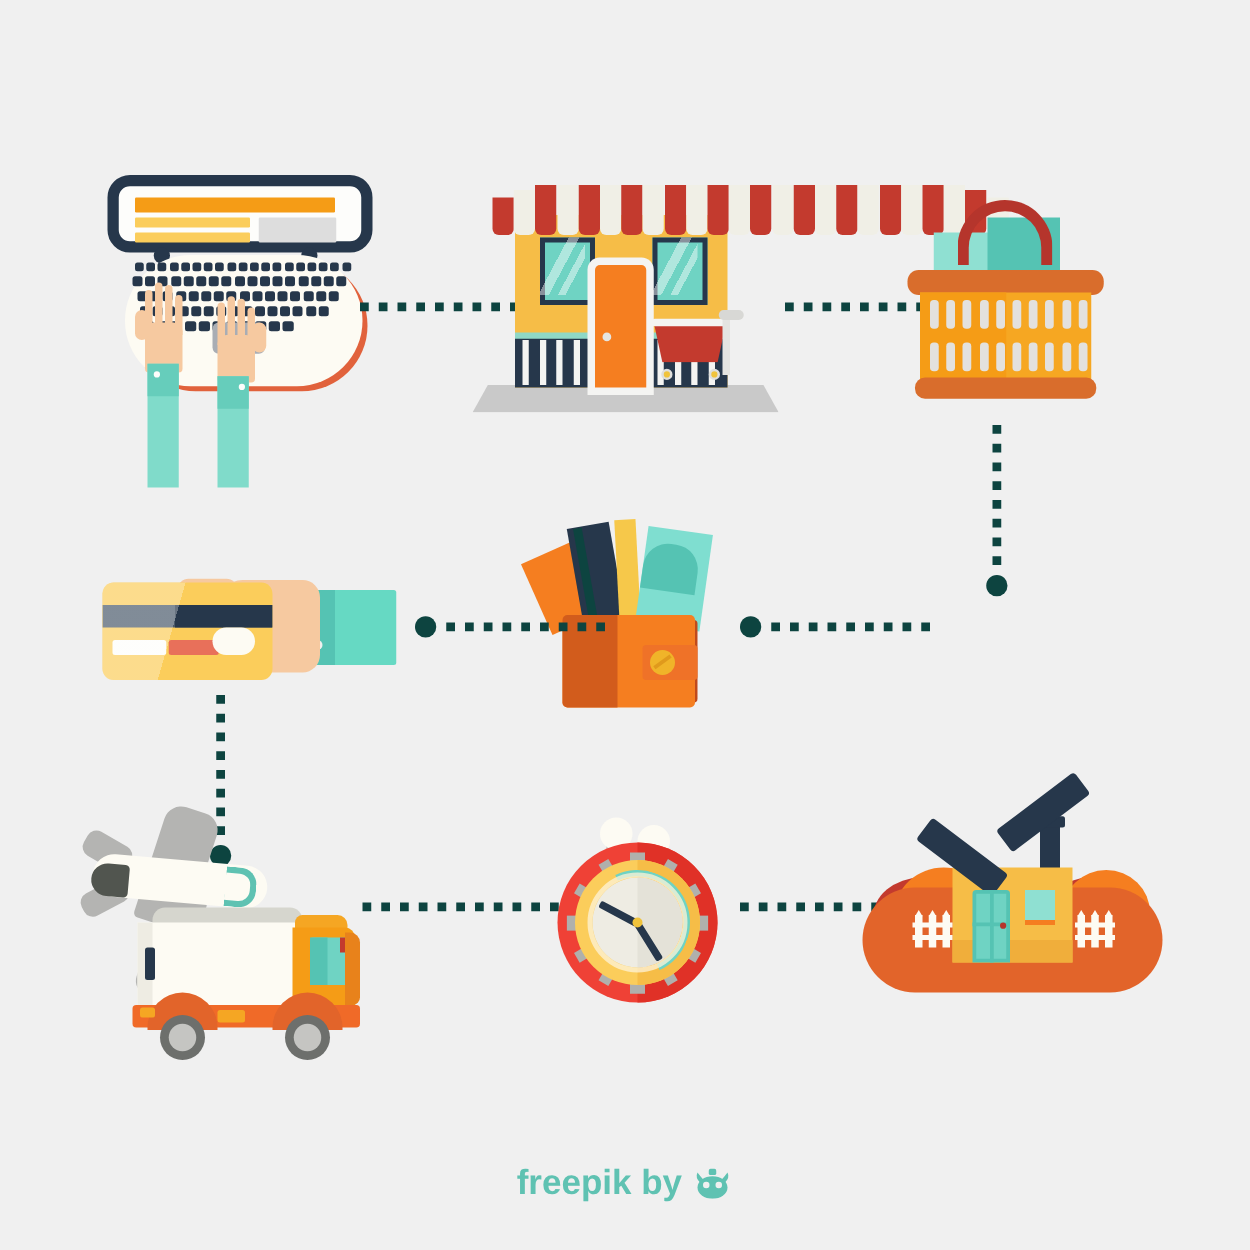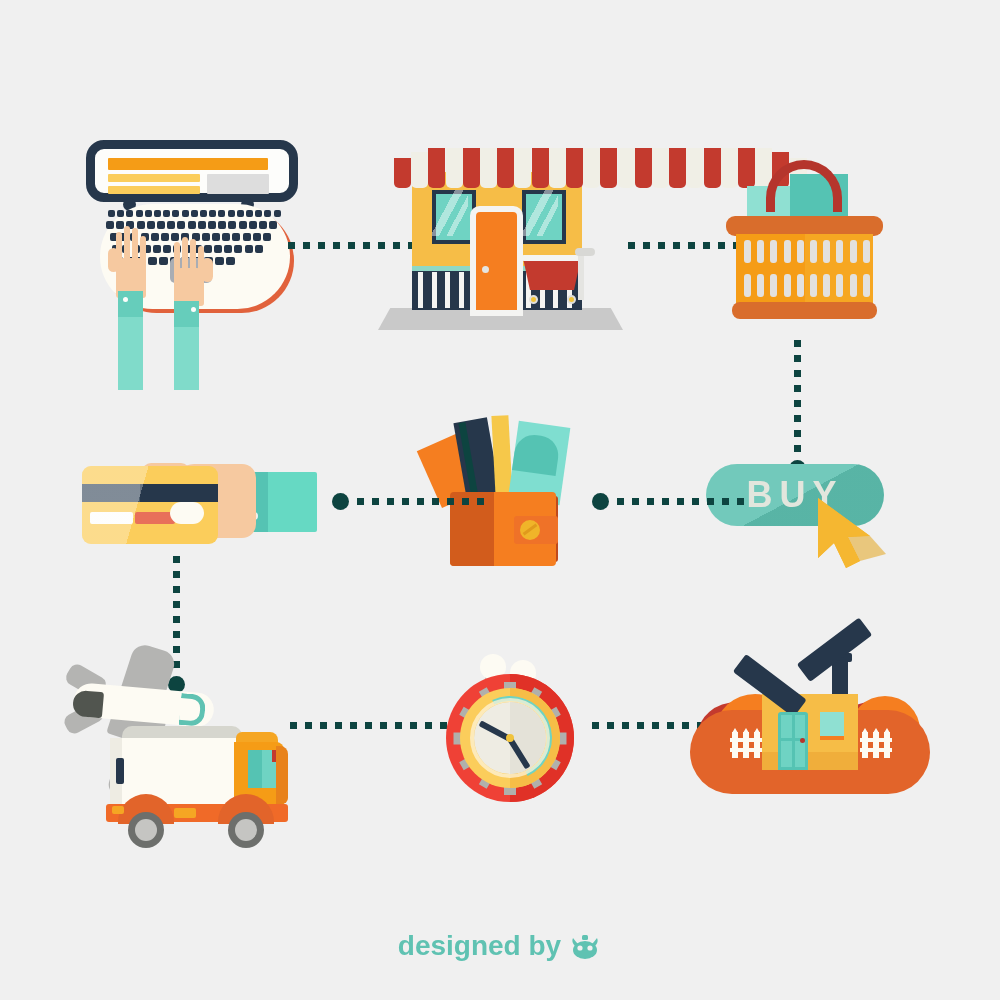--- a/index.html
+++ b/index.html
@@ -456,31 +456,20 @@
       <div class="dot-sq"></div>
       <div class="dot-sq"></div>
       <div class="dot-sq"></div>
       <div class="dot-sq"></div>
       <div class="dot-sq"></div>
       <div class="dot-sq"></div>
       <div class="dot-sq"></div>
       <div class="dot-end"></div>
     </div>
 
-  <div class="node buywrap" style="left:706px;top:464px;">
-    <div class="buybtn">
-      <div class="shade"></div>
-      <span class="buytext">BUY</span>
-    </div>
-    <svg class="cursor" viewBox="0 0 78 74">
-      <polygon points="4,2 4,62 20,47 32,72 46,65 34,41 56,40" fill="#f5b731"></polygon>
-      <polygon points="4,2 56,40 34,41 46,65 32,72 20,47 4,62" fill="#f5b731"></polygon>
-      <polygon points="56,40 34,41 46,65 72,58" fill="#e3a61f" opacity="0.55"></polygon>
-    </svg>
-  </div>
 
   <div class="conn h rev" style="left:592px;top:494px;" id="conn4">
       <div class="dot-sq"></div>
       <div class="dot-sq"></div>
       <div class="dot-sq"></div>
       <div class="dot-sq"></div>
       <div class="dot-sq"></div>
       <div class="dot-sq"></div>
       <div class="dot-sq"></div>
       <div class="dot-sq"></div>
@@ -664,21 +653,21 @@
       <div class="fp" style="left:2px;"></div>
         <div class="fp" style="left:13px;"></div>
         <div class="fp" style="left:24px;"></div>
       <div class="fr" style="top:6px;"></div>
         <div class="fr" style="top:16px;"></div>
     </div>
   </div>
 
   <div class="footer">
     <div class="footer-text">
-      <span>designed by</span>
+      <span>freepik by</span>
       <span class="fp-logo">
         <svg viewBox="0 0 34 26" width="34" height="26">
           <ellipse cx="17" cy="17" rx="12" ry="9" fill="#5fc2b2"></ellipse>
           <path d="M7 13 Q3 9 5 5 Q8 9 10 11 Z" fill="#5fc2b2"></path>
           <path d="M27 13 Q31 9 29 5 Q26 9 24 11 Z" fill="#5fc2b2"></path>
           <rect x="14" y="2" width="6" height="5" rx="1.5" fill="#5fc2b2"></rect>
           <circle cx="12" cy="15" r="2.6" fill="#f0f0f0"></circle>
           <circle cx="22" cy="15" r="2.6" fill="#f0f0f0"></circle>
         </svg>
       </span>

